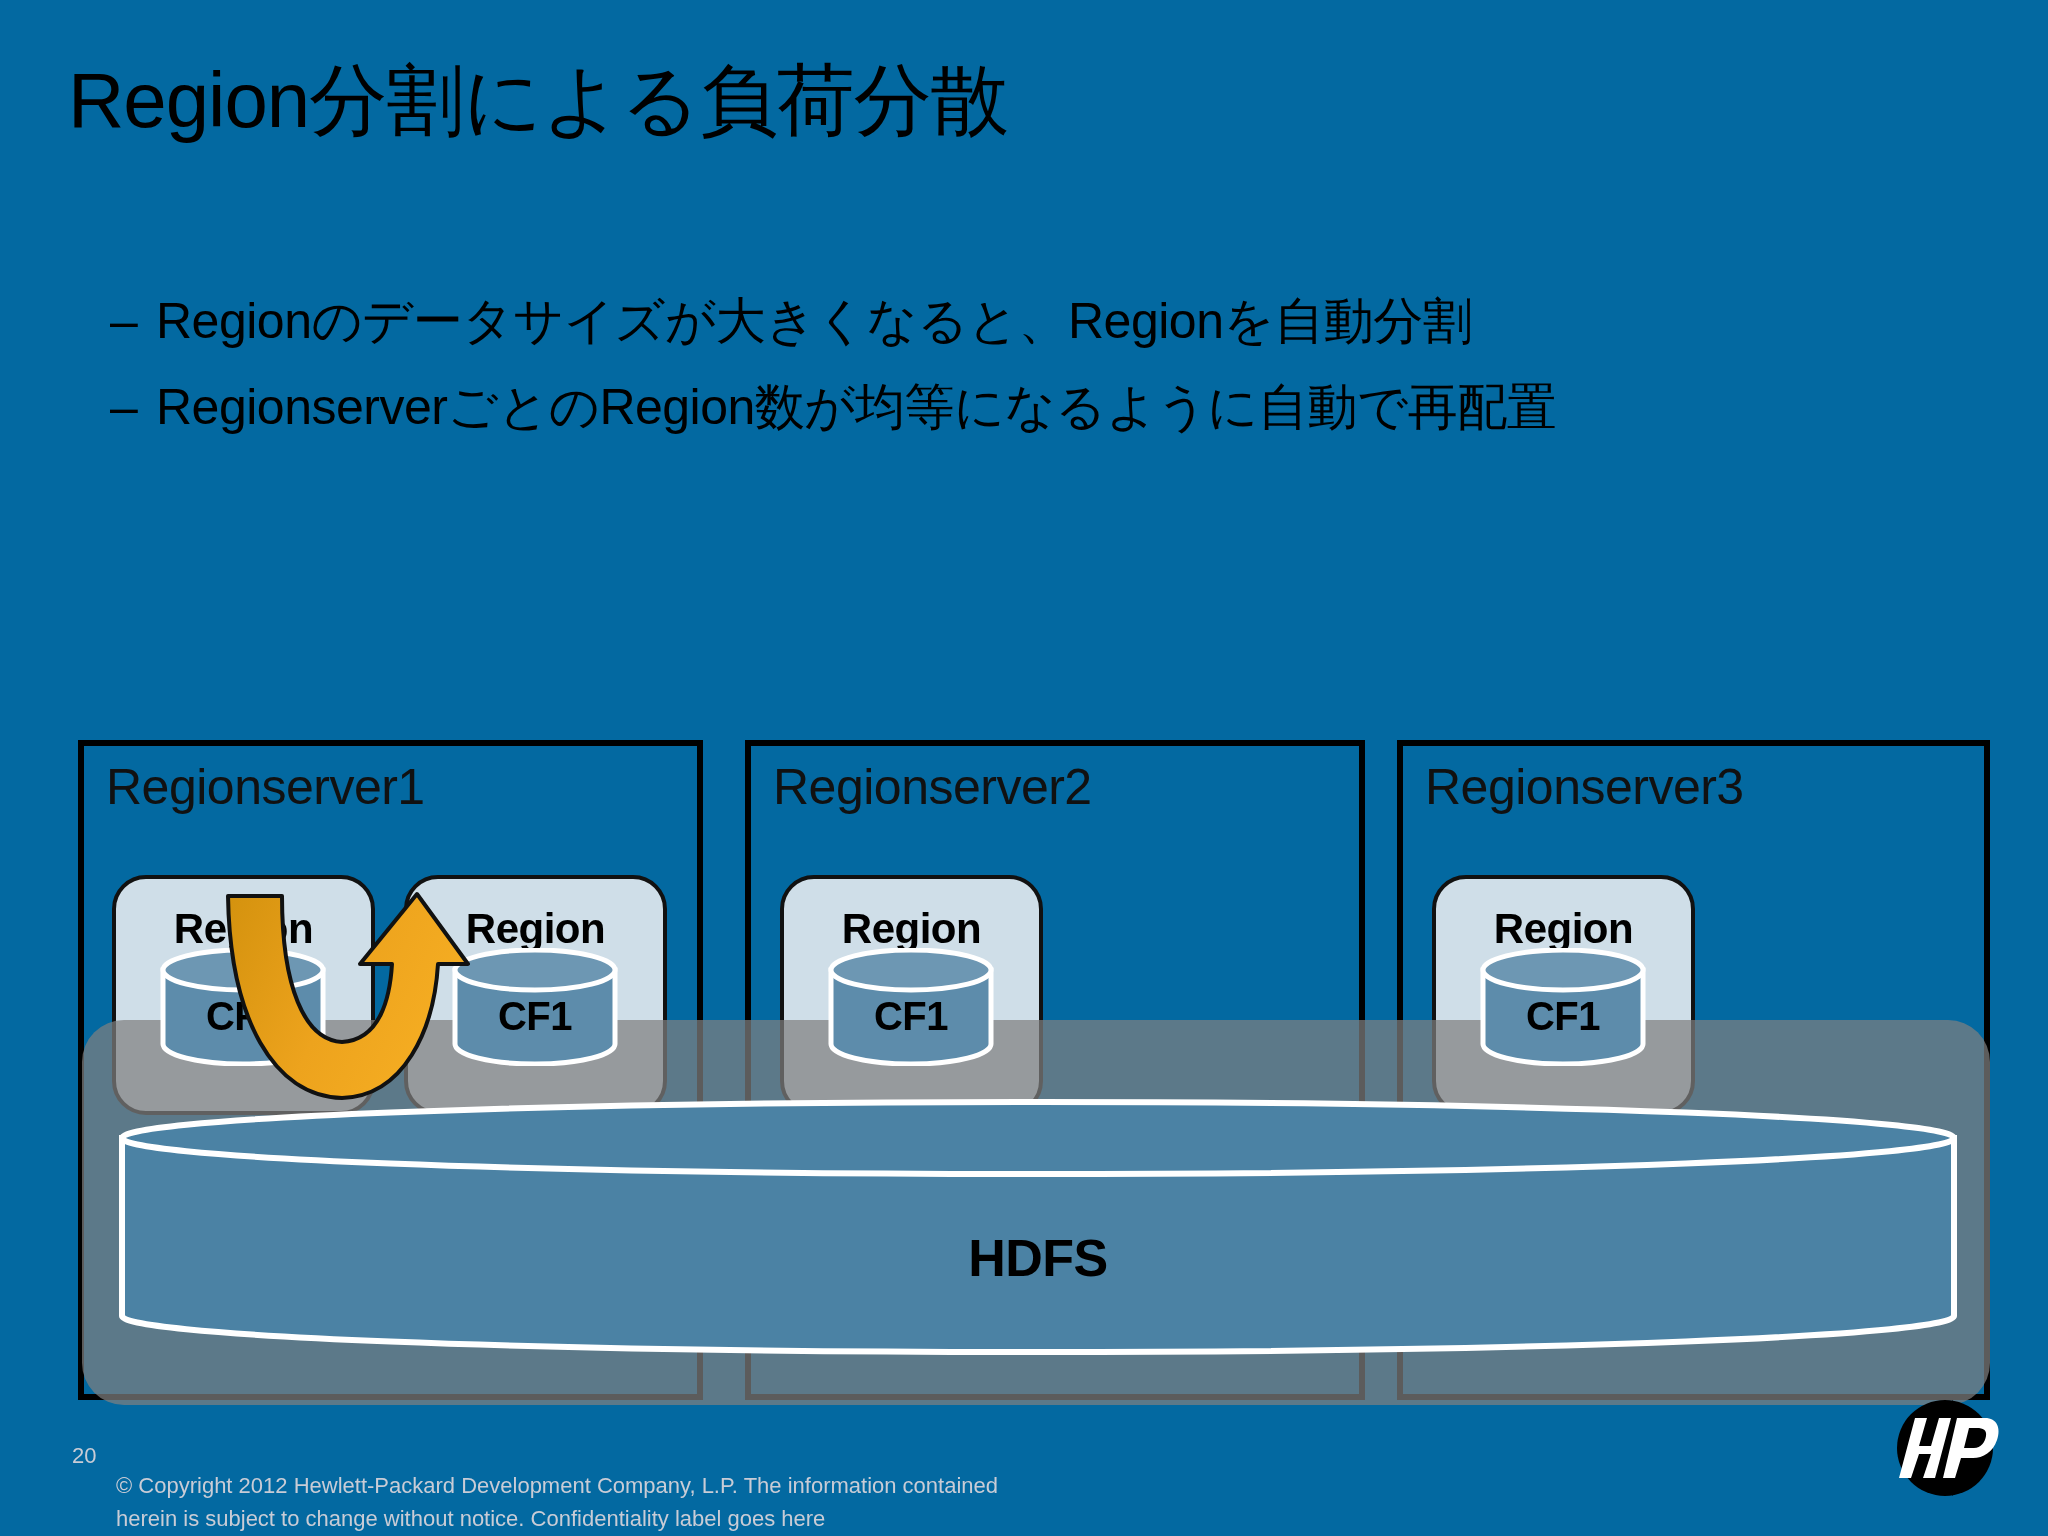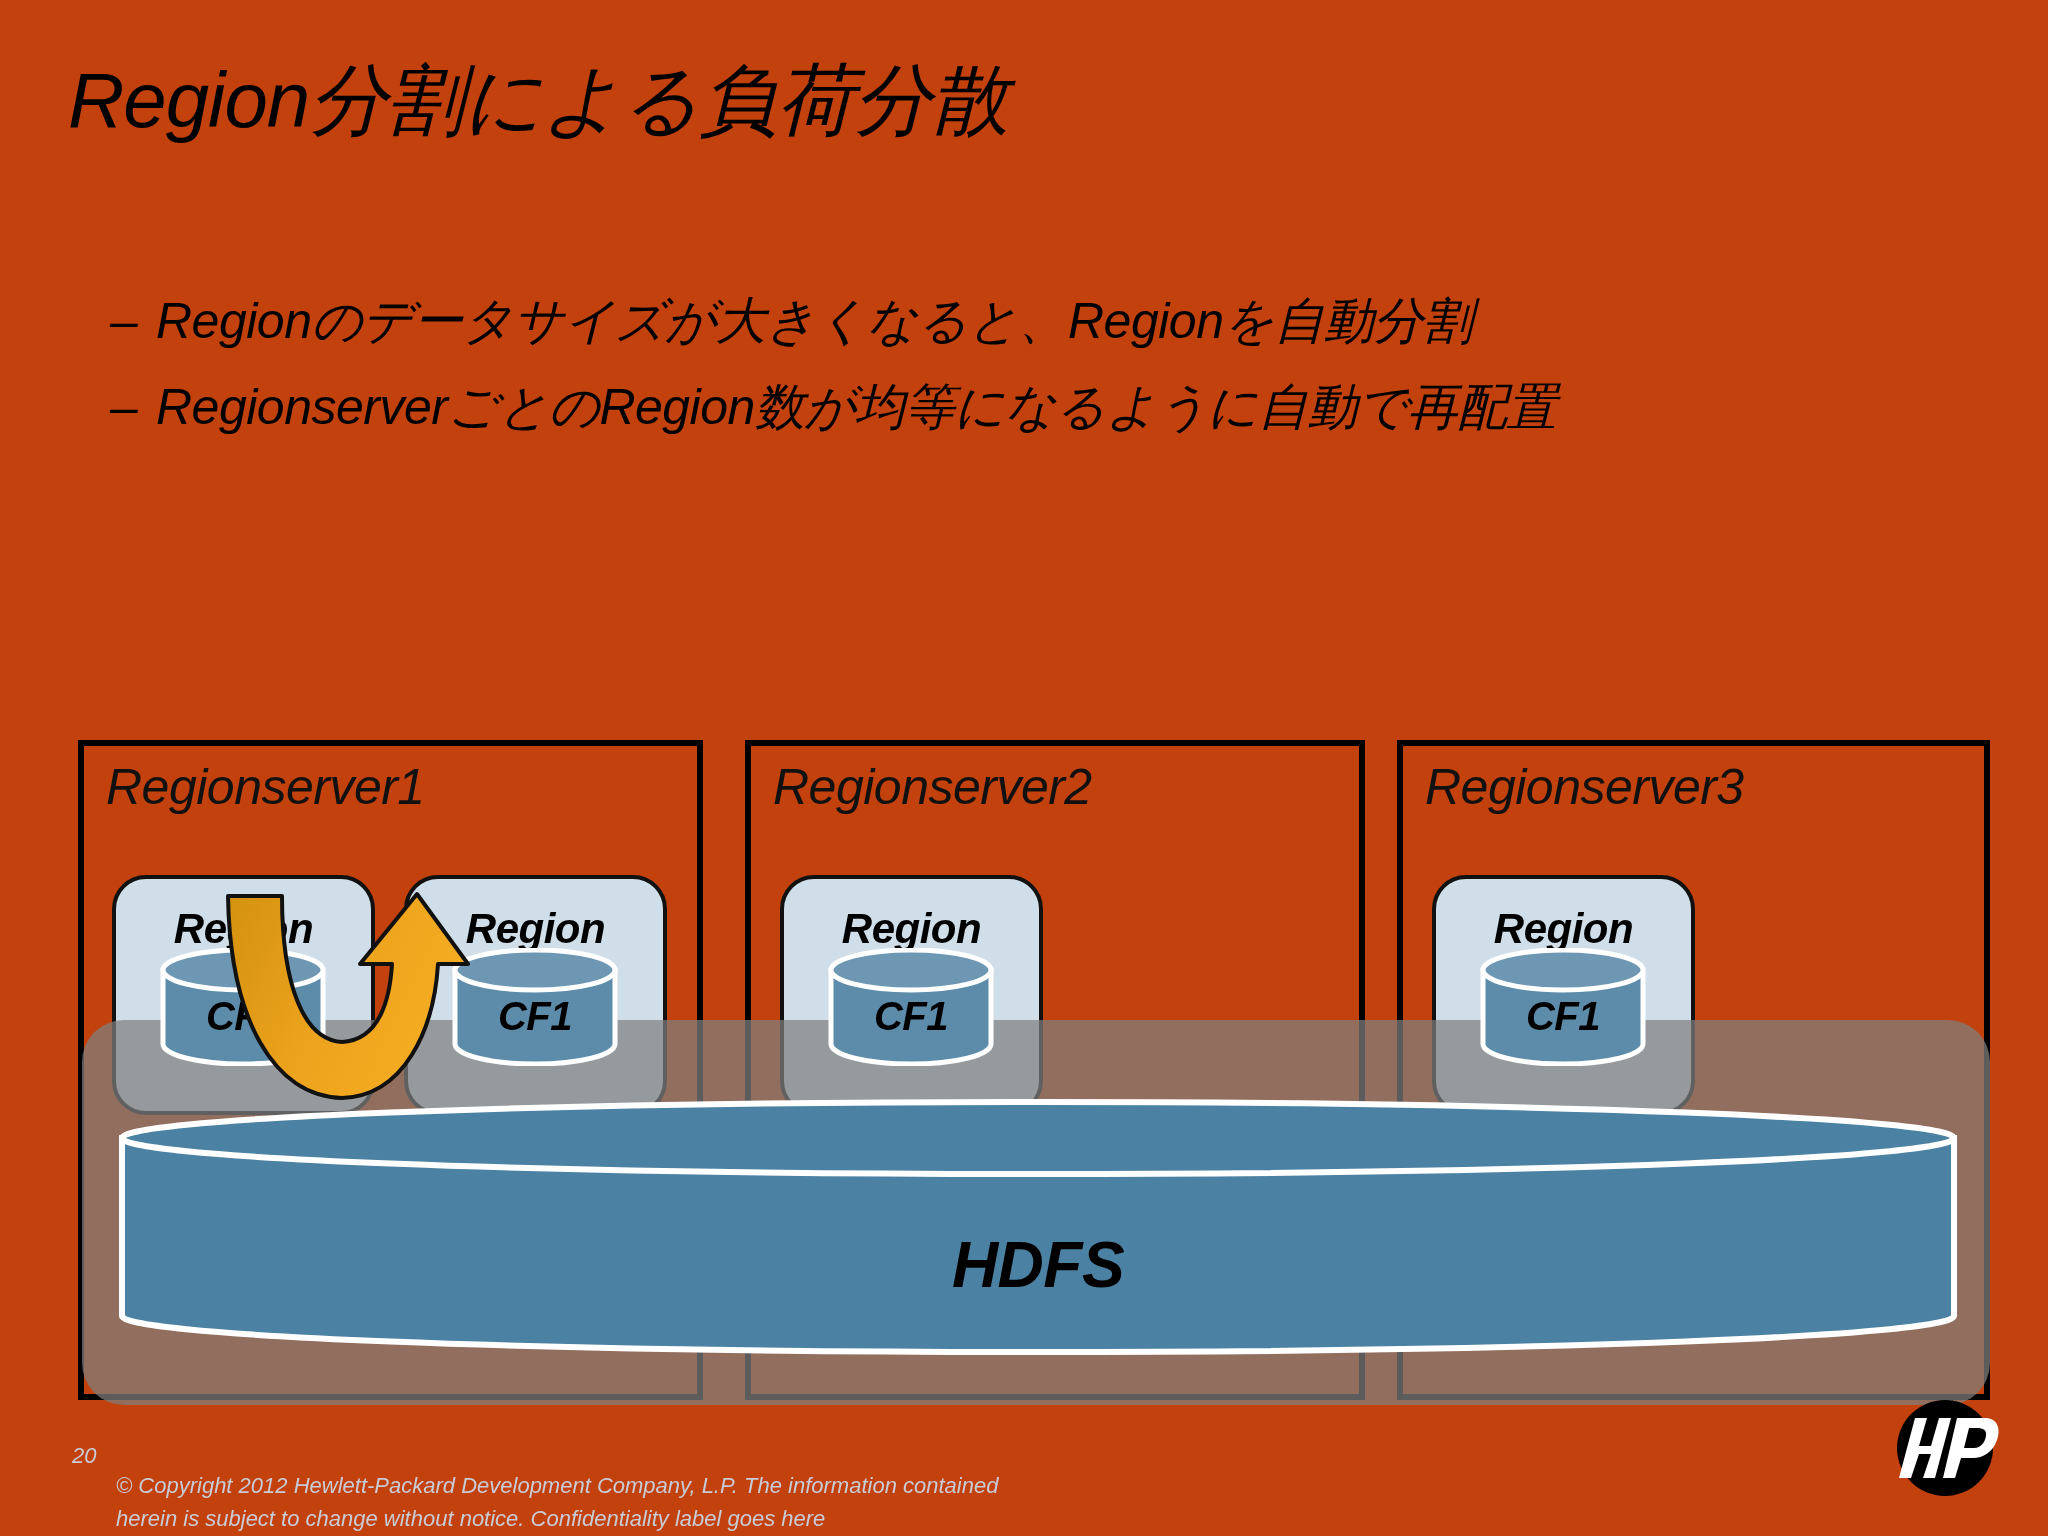--- a/index.html
+++ b/index.html
@@ -1,19 +1,19 @@
 <!DOCTYPE html>
 <html><head>
 <meta charset="utf-8">
 <style>
   * { box-sizing: border-box; margin:0; padding:0; }
   html,body { width:2048px; height:1536px; background:#ffffff; }
   body { font-family:"Liberation Sans", sans-serif; position:relative; overflow:hidden; }
 
-  .slide { position:absolute; inset:0; background:#c2410c;font-style:italic; }
+  .slide { position:absolute; inset:0; background:#0369a1; }
 
   
   .title {
     position:absolute; left:68px; top:60px;
     font-size:78px; font-weight:400; color:#000;
     letter-spacing:-1px; white-space:nowrap; line-height:1.05;
   }
 
   
   .bullets { position:absolute; left:110px; top:296px; width:1850px; }
@@ -74,21 +74,21 @@
   }
   .c1 { left:160px; top:218px; }
   .c2 { left:452px; top:218px; }
   .c3 { left:828px; top:218px; }
   .c4 { left:1480px; top:218px; }
 
   
   .hdfs-wrap { position:absolute; left:118px; top:368px; width:1840px; height:270px; }
   .hdfs-label {
     position:absolute; left:0; right:0; top:130px; text-align:center;
-    font-size:64px; font-weight:bold; color:#000; letter-spacing:-0.5px;
+    font-size:52px; font-weight:bold; color:#000; letter-spacing:-0.5px;
   }
 
   
   .arrow-wrap { position:absolute; left:212px; top:160px; width:260px; height:220px; }
 
   
   .page-num {
     position:absolute; left:72px; top:1443px;
     font-size:22px; color:#c9ccd6;
   }

